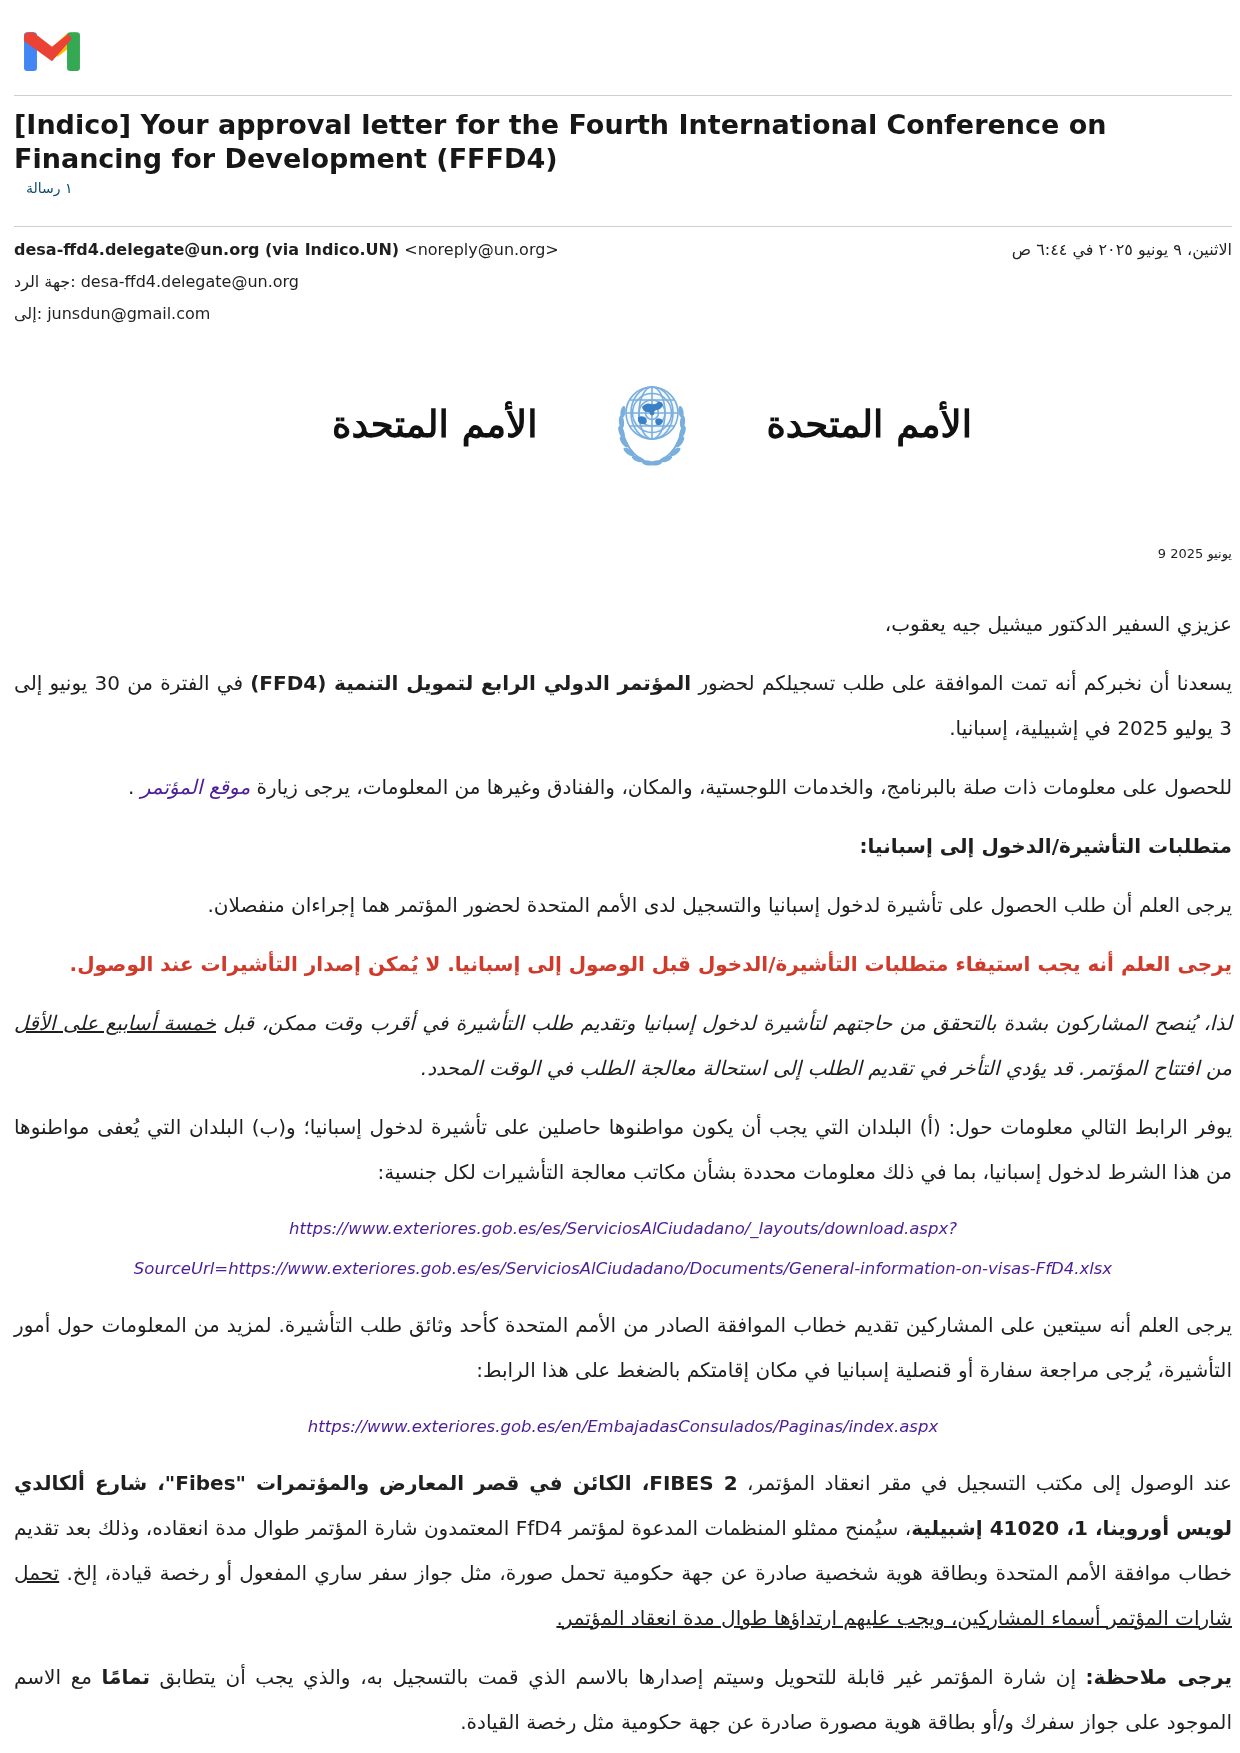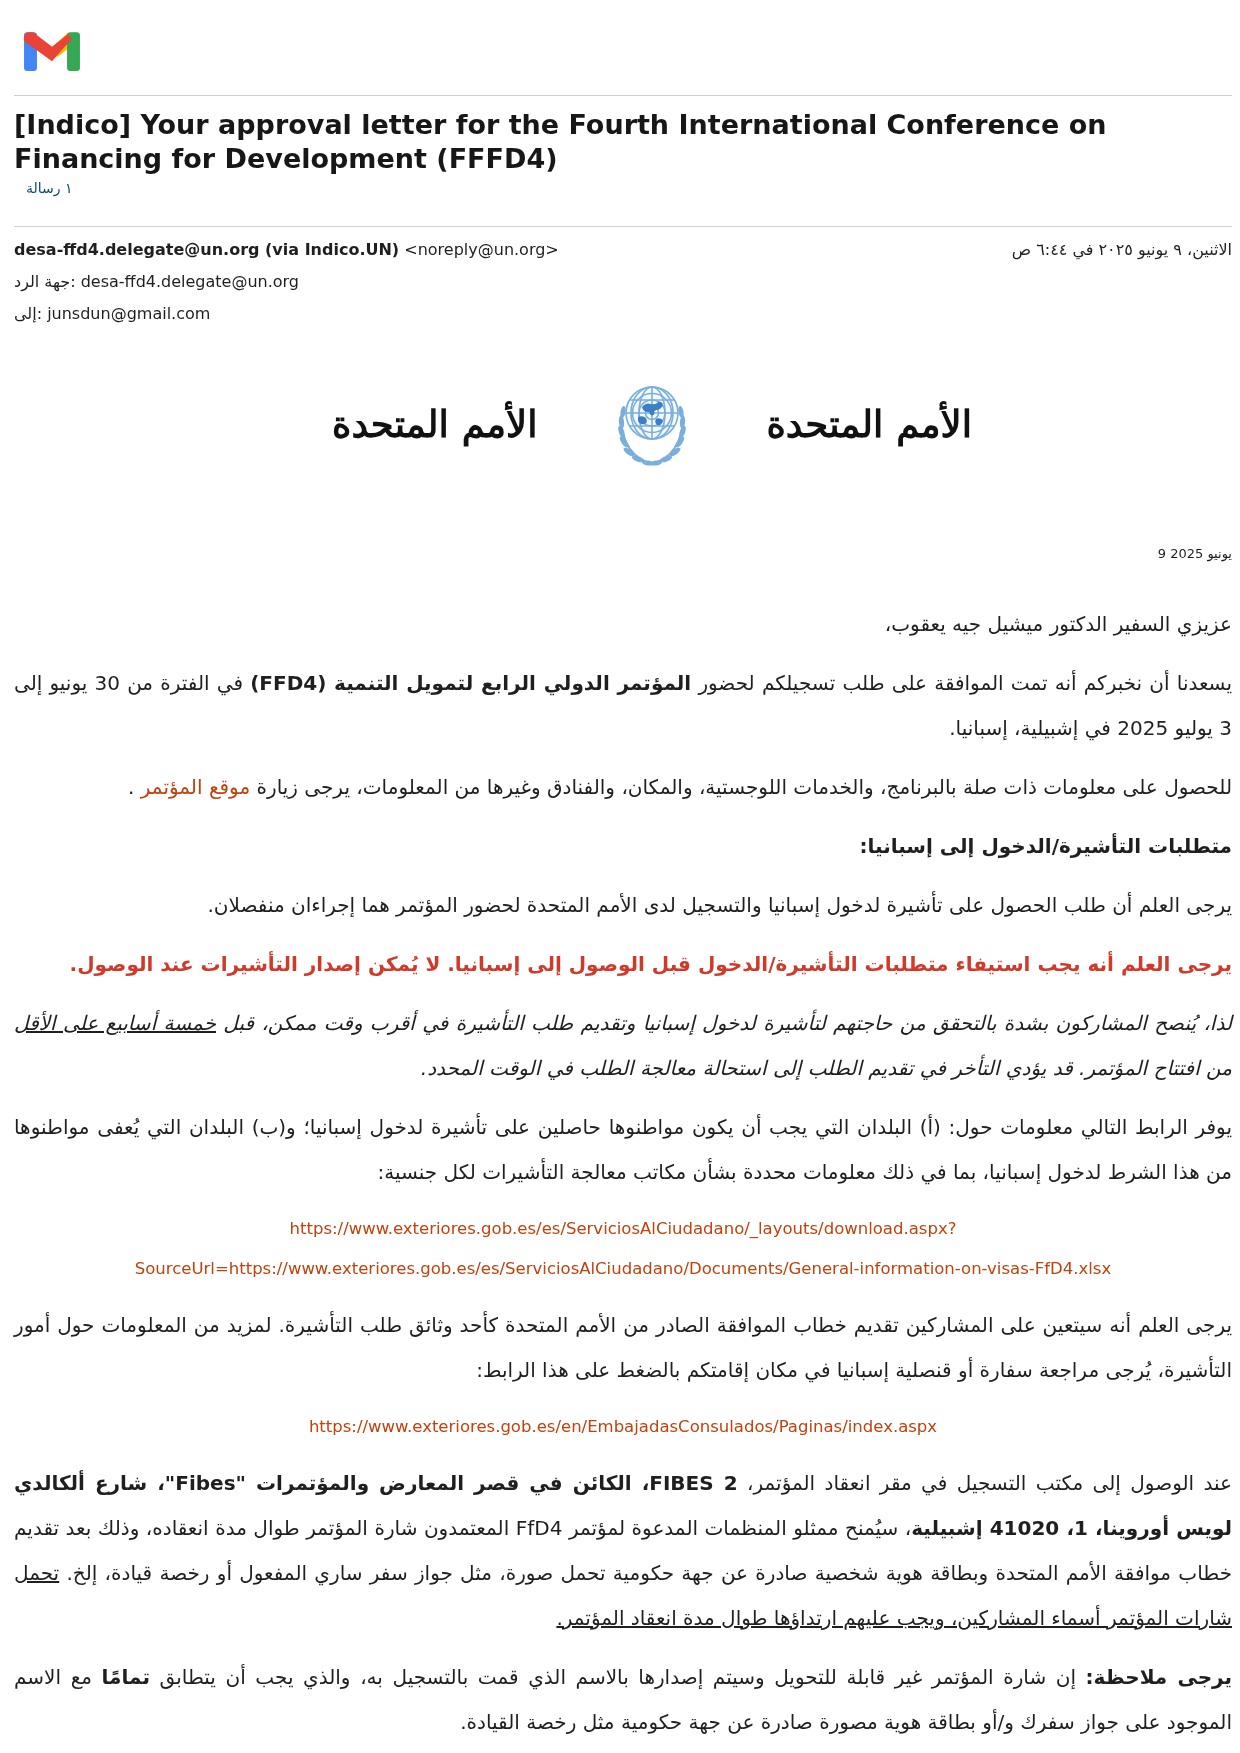--- a/index.html
+++ b/index.html
@@ -45,21 +45,21 @@
     margin:14px 0;
   }
   .single{text-align:right;}
   .bdate{direction:ltr;text-align:right;font-size:13px;line-height:45px;margin:14px 0 26px 0;}
   .b{font-weight:700;}
   .i{font-style:italic;}
   .u{text-decoration:underline;}
   .red{color:#d03a2b;font-weight:700;}
   .heading{font-weight:700;}
   .hu{font-weight:700;text-decoration:underline;}
-  a.link, .link{color:#c2410c;text-decoration:none;cursor:pointer;}
+  a.link, .link{color:#4c1d95;text-decoration:none;cursor:pointer;font-style:italic;}
   .url-block{
     direction:ltr;text-align:center;
     font-size:16.5px;line-height:40px;
     margin:10px 0;
     word-break:break-all;
   }
 </style>
 </head>
 <body>
 

